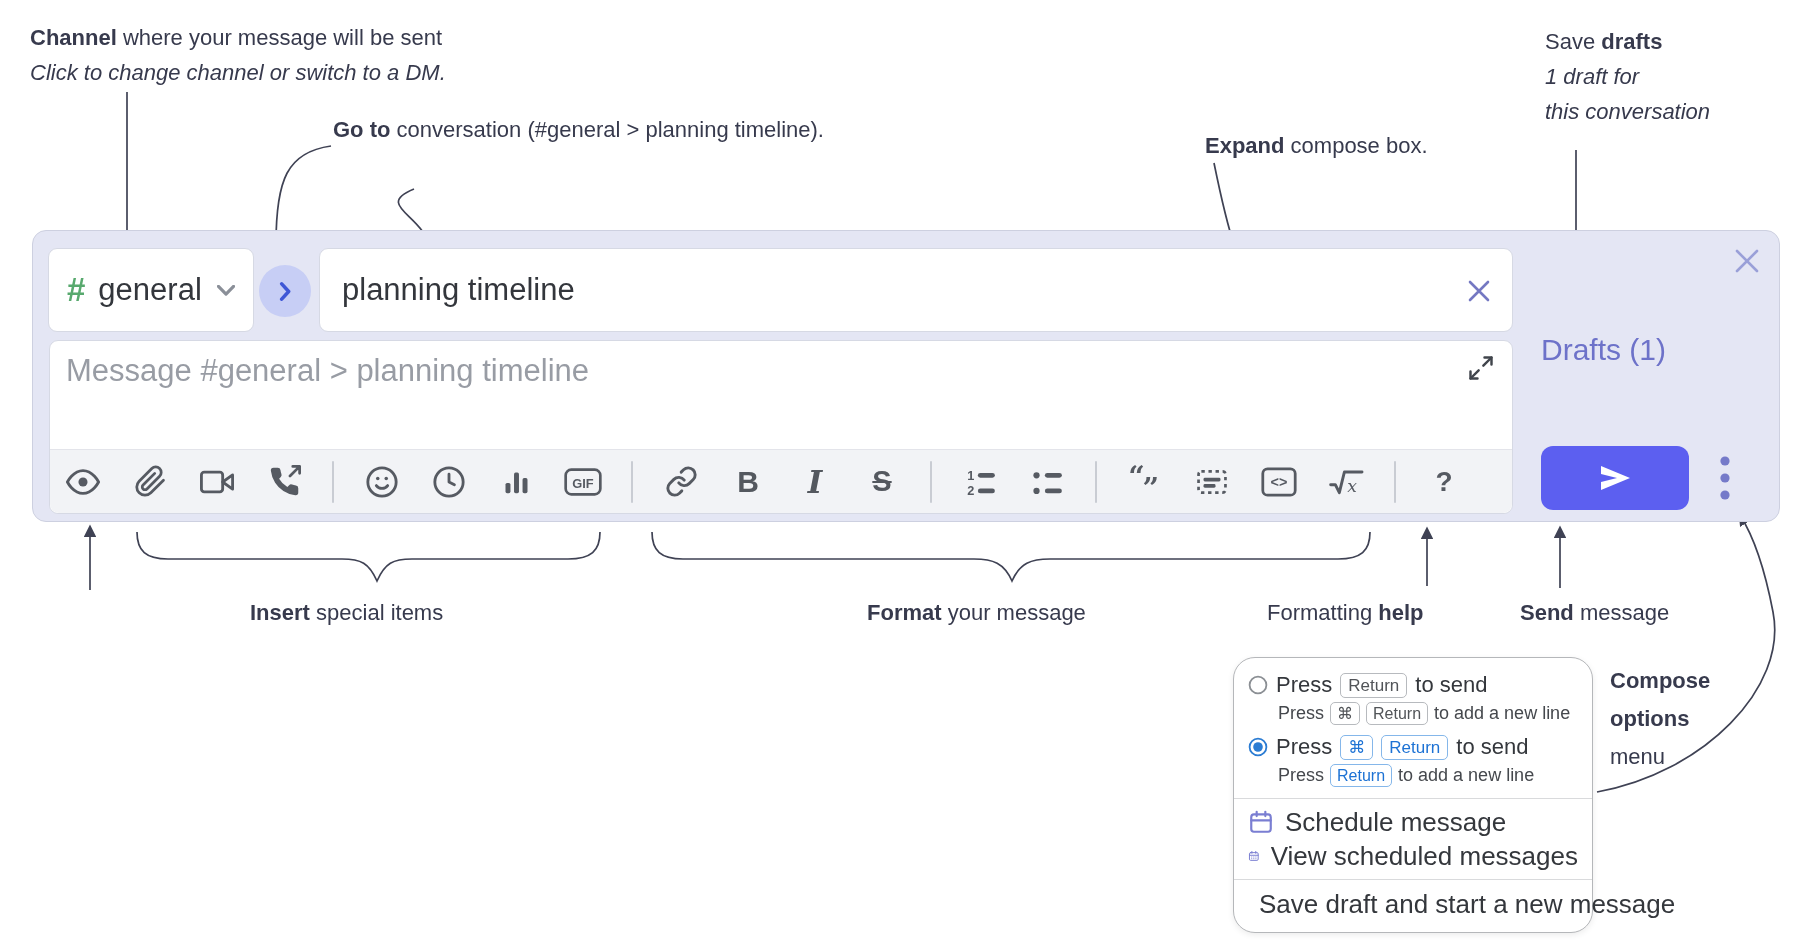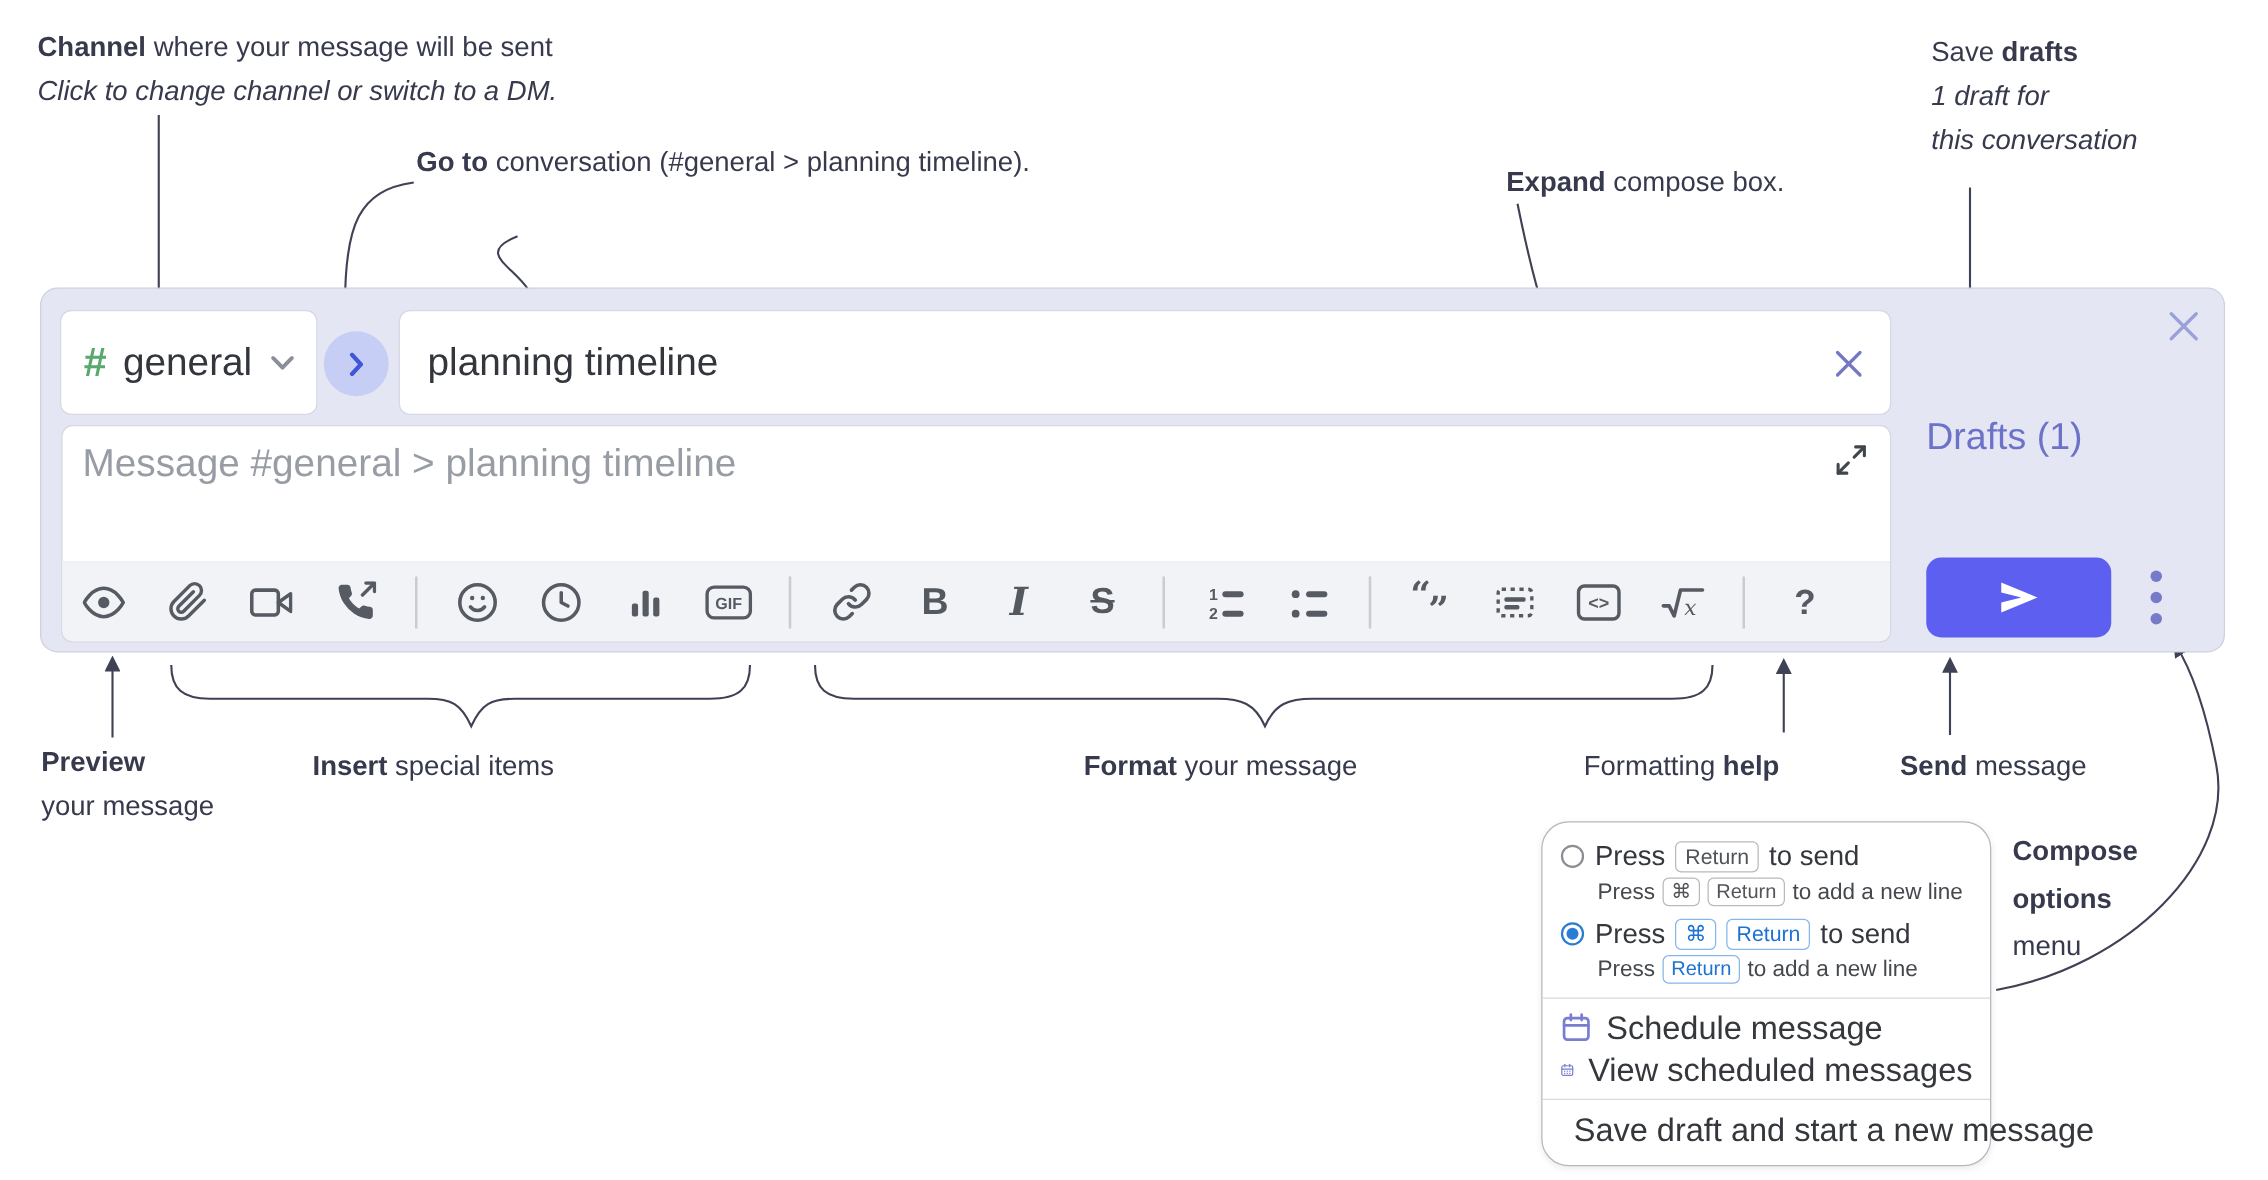--- a/index.html
+++ b/index.html
@@ -92,24 +92,20 @@
     <b>Go to</b><span> conversation (#general &gt; planning timeline).</span>
   </div>
   <div class="ann" style="left:1205px;top:128px;">
     <b>Expand</b><span> compose box.</span>
   </div>
   <div class="ann" style="left:1545px;top:24px;">
     <div><span>Save </span><b>drafts</b></div>
     <div class="it">1 draft for</div>
     <div class="it">this conversation</div>
   </div>
-  <div class="ann" style="left:33px;top:592px;">
-    <div><b>Preview</b></div>
-    <div>your message</div>
-  </div>
   <div class="ann" style="left:250px;top:595px;">
     <b>Insert</b><span> special items</span>
   </div>
   <div class="ann" style="left:1267px;top:595px;">
     <span>Formatting </span><b>help</b>
   </div>
   <div class="ann" style="left:867px;top:595px;">
     <b>Format</b><span> your message</span>
   </div>
   <div class="ann" style="left:1520px;top:595px;">

